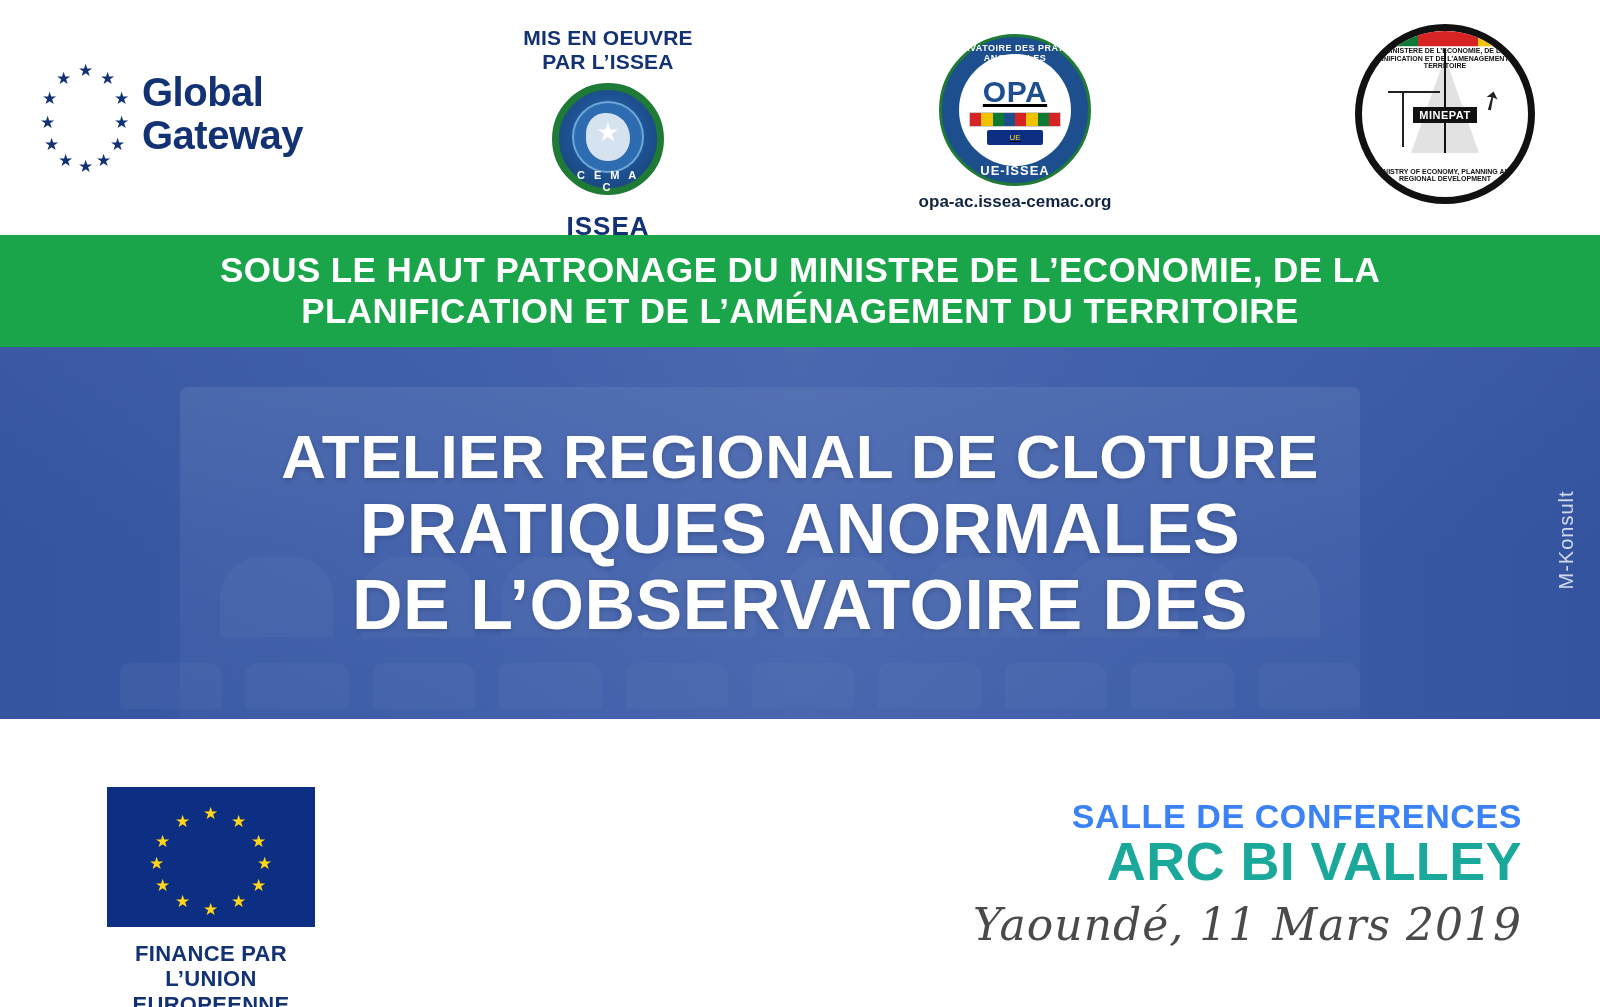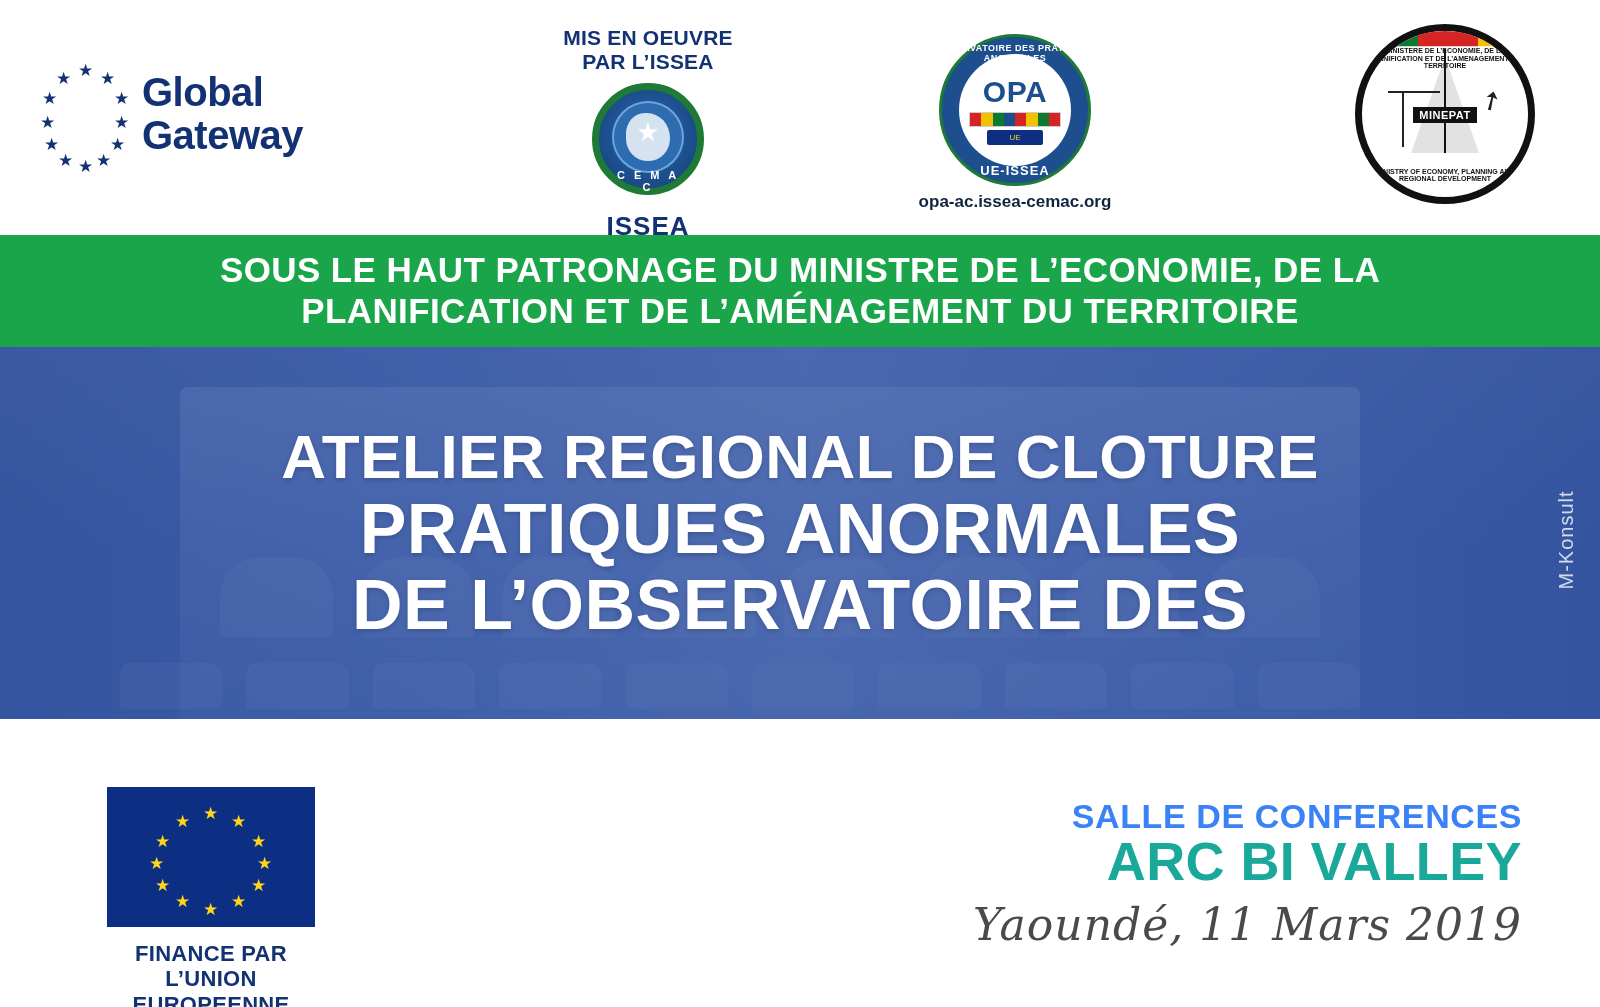--- a/index.html
+++ b/index.html
@@ -45,21 +45,21 @@
     color: #123274;
     font-size: 40px;
     font-weight: bold;
     line-height: 1.08;
     letter-spacing: -0.5px;
   }
 
   
   .issea {
     position: absolute;
-    left: 548px; top: 26px;
+    left: 508px; top: 26px;
     width: 200px;
     text-align: center;
   }
   .issea-top {
     color: #123274;
     font-size: 21px;
     font-weight: bold;
     line-height: 1.12;
     letter-spacing: 0.2px;
   }
@@ -131,21 +131,21 @@
     background: #1d4f8f;
     border: 3px solid #1f7a36;
   }
   .opa-inner {
     position: absolute; left: 50%; top: 50%;
     transform: translate(-50%,-50%);
     width: 112px; height: 112px;
     border-radius: 50%;
     background: #ffffff;
     display: flex; flex-direction: column;
-    align-items: center; justify-content: center;
+    align-items: center; justify-content: center; text-decoration: underline;
   }
   .opa-inner .txt {
     color: #1d4f8f; font-size: 30px; font-weight: bold; letter-spacing: 0.5px;
   }
   .opa-flags {
     display: flex; width: 92px; height: 15px; margin-top: 3px;
     border: 1px solid #ccc;
   }
   .opa-flags i { flex: 1; display: block; }
   .opa-ue {

